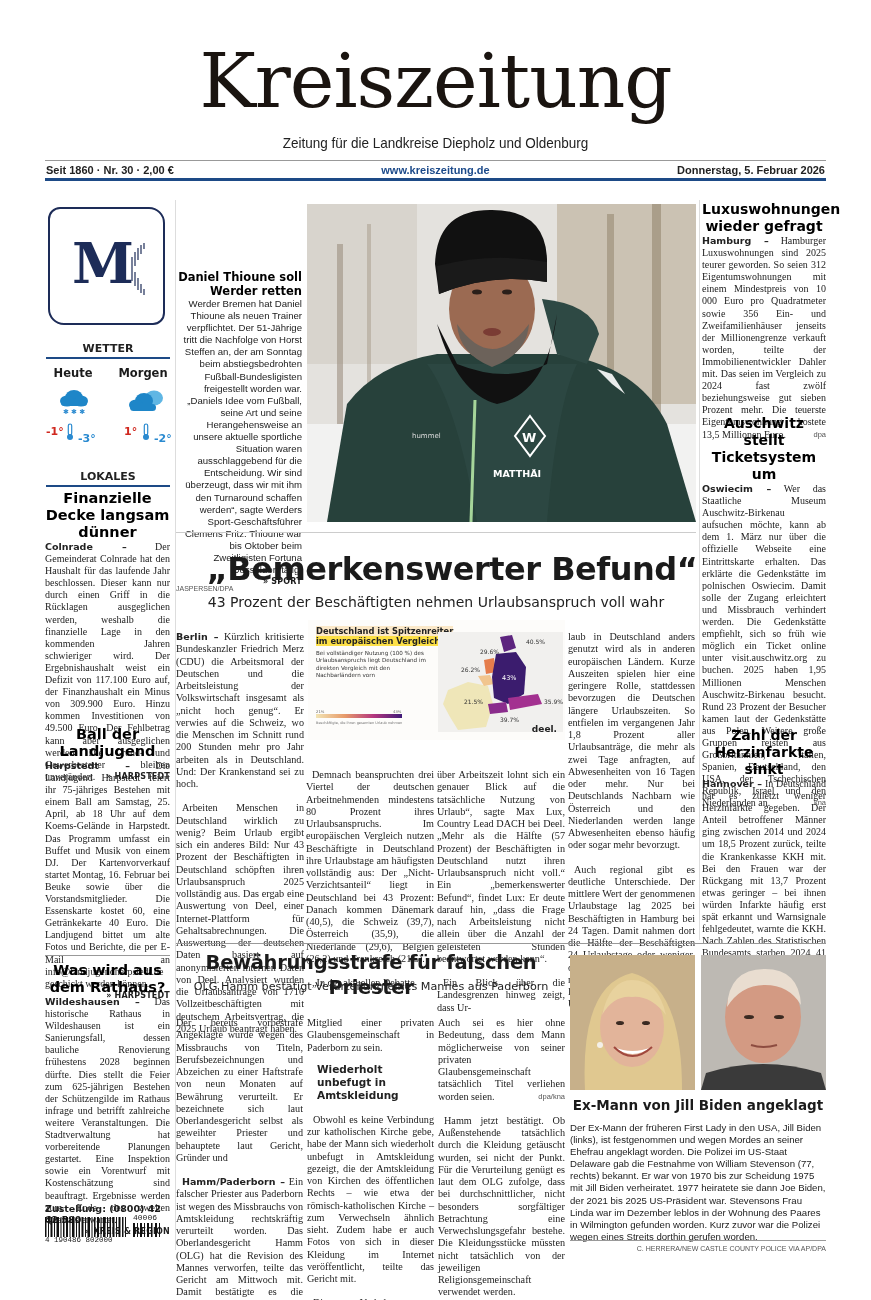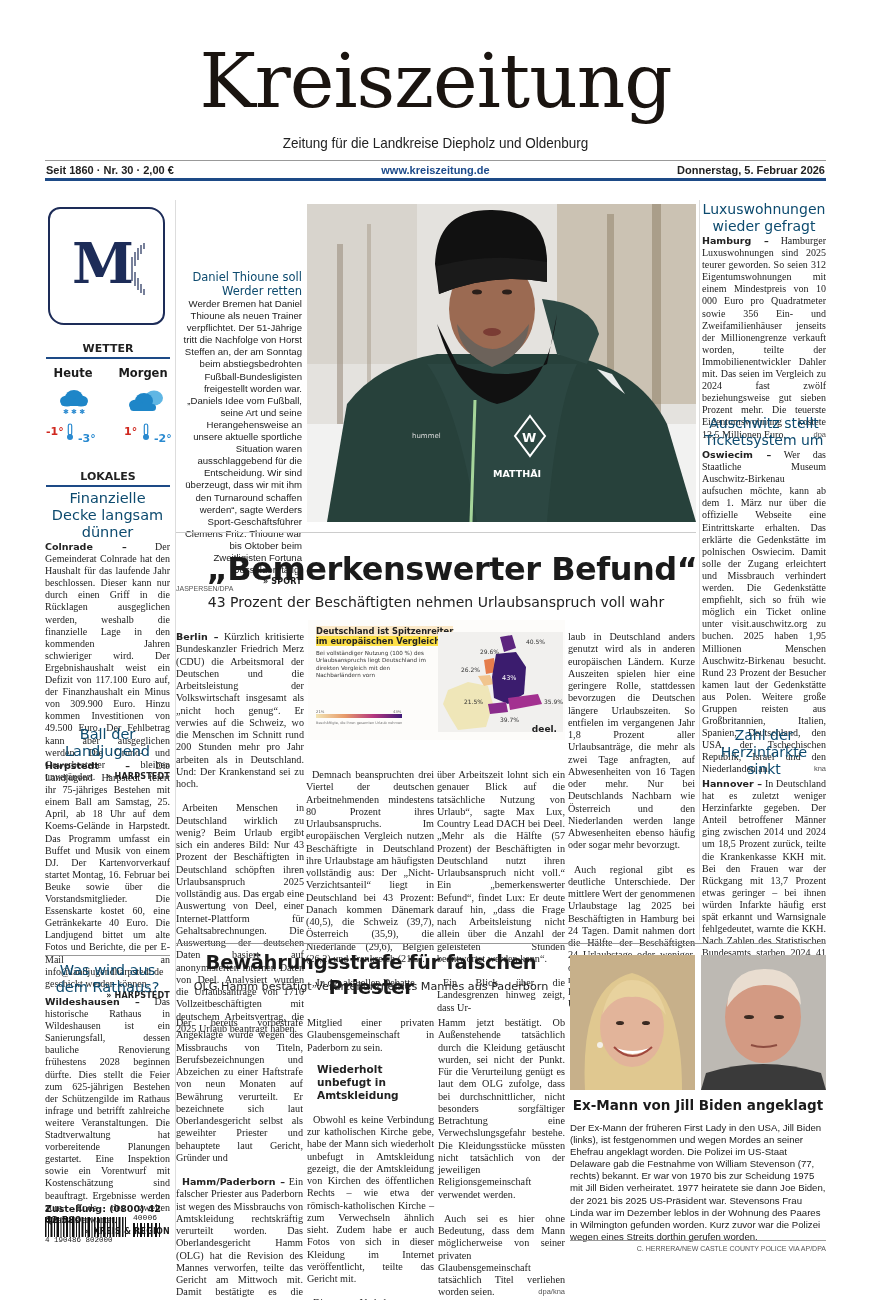--- a/index.html
+++ b/index.html
@@ -17,21 +17,21 @@
   .info-right { right: 46px; color: #222; }
   .rule-blue { left: 45px; width: 781px; top: 178px; height: 3px; background: #1d4a86; }
 
   
   .txt { font-family: "Liberation Serif", serif; font-size: 10.2px; line-height: 12.25px; text-align: justify; hyphens: auto; color: #222; }
   .txt p { text-indent: 0; margin-top: 12px; }
   .txt p + p { text-indent: 6px; }
   .dl { font-family: "DejaVu Sans", sans-serif; font-weight: bold; font-size: 9.5px; }
   .ref { font-family: "DejaVu Sans", sans-serif; font-weight: bold; font-size: 8px; float: right; letter-spacing: 0.2px; }
   .agency { font-family: "Liberation Sans", sans-serif; font-size: 7.5px; color: #555; float: right; }
-  .hl { font-family: "DejaVu Sans", sans-serif; font-weight: normal; text-align: center; color: #0c4a6e; }
+  .hl { font-family: "DejaVu Sans", sans-serif; font-weight: bold; text-align: center; color: #000000; }
 
   
   .mk-logo { left: 48px; top: 207px; width: 117px; height: 118px; border: 2px solid #1d2c58; border-radius: 12px; border-top-right-radius: 16px; border-bottom-left-radius: 16px; }
   .mk-M { position: absolute; left: 22px; top: 26px; font-family: "DejaVu Serif", serif; font-weight: bold; font-size: 56px; color: #1d2c58; line-height: 1; letter-spacing: -2px; }
   .mk-lines { position: absolute; left: 78px; top: 34px; width: 18px; height: 52px; }
 
   .section-head { font-family: "DejaVu Sans", sans-serif; font-weight: bold; font-size: 11px; text-align: center; color: #222; border-bottom: 2px solid #1d4a86; padding-bottom: 2px; }
 
   .wx-day { font-family: "DejaVu Sans", sans-serif; font-weight: bold; font-size: 11.5px; text-align: center; }
   .wx-hi { color: #d0281f; font-family: "DejaVu Sans", sans-serif; font-weight: bold; font-size: 11px; }
@@ -339,22 +339,22 @@
 </div>
 
 <div class="abs txt" style="left:307px; top:1005px; width:127px;">
   <p>Mitglied einer privaten Glaubensgemeinschaft in Paderborn zu sein.</p>
   <div style="font-family:'DejaVu Sans',sans-serif; font-weight:bold; font-size:10.5px; line-height:13px; margin:9px 0 8px 10px; text-align:left;">Wiederholt unbefugt in Amtskleidung</div>
   <p style="text-indent:6px;">Obwohl es keine Verbindung zur katholischen Kirche gebe, habe der Mann sich wiederholt unbefugt in Amtskleidung gezeigt, die der Amtskleidung von Kirchen des öffentlichen Rechts – wie etwa der römisch-katholischen Kirche – zum Verwechseln ähnlich sieht. Zudem habe er auch Fotos von sich in dieser Kleidung im Internet veröffentlicht, teilte das Gericht mit.</p>
   <p>Dieses Verhalten war strafbar, hat das Oberlandesgericht</p>
 </div>
 
 <div class="abs txt" style="left:438px; top:1005px; width:127px;">
+  <p><span>Auch sei es hier ohne Bedeutung, dass dem Mann möglicherweise von seiner privaten Glaubensgemeinschaft tatsächlich Titel verliehen worden seien.</span> <span class="agency">dpa/kna</span></p>
   <p>Hamm jetzt bestätigt. Ob Außenstehende tatsächlich durch die Kleidung getäuscht wurden, sei nicht der Punkt. Für die Verurteilung genügt es laut dem OLG zufolge, dass bei durchschnittlicher, nicht besonders sorgfältiger Betrachtung eine Verwechslungsgefahr bestehe. Die Kleidungsstücke müssten nicht tatsächlich von der jeweiligen Religionsgemeinschaft verwendet werden.</p>
-  <p><span>Auch sei es hier ohne Bedeutung, dass dem Mann möglicherweise von seiner privaten Glaubensgemeinschaft tatsächlich Titel verliehen worden seien.</span> <span class="agency">dpa/kna</span></p>
   <div style="margin-top:10px; font-family:'DejaVu Sans',sans-serif; font-weight:bold; font-size:9.5px; color:#1d4a86; text-align:left;">Aktenzeichen</div>
   <div style="font-family:'Liberation Sans',sans-serif; font-size:9.5px; color:#444; text-align:left;">4 ORs 159/25</div>
 </div>
 
 <div class="abs photo" style="left:570px; top:955px; width:125px; height:135px; background:#c2aa82;">
   <svg width="125" height="135" viewBox="0 0 125 135">
     <rect width="125" height="135" fill="#c7b08a"></rect>
     <path d="M15 135 Q10 30 62 18 Q112 30 112 135 Z" fill="#e0c890"></path>
     <ellipse cx="62" cy="72" rx="32" ry="40" fill="#e2b49a"></ellipse>
     <path d="M32 60 Q40 25 62 25 Q88 25 96 60 Q80 40 62 42 Q44 40 32 60 Z" fill="#e8d29e"></path>

